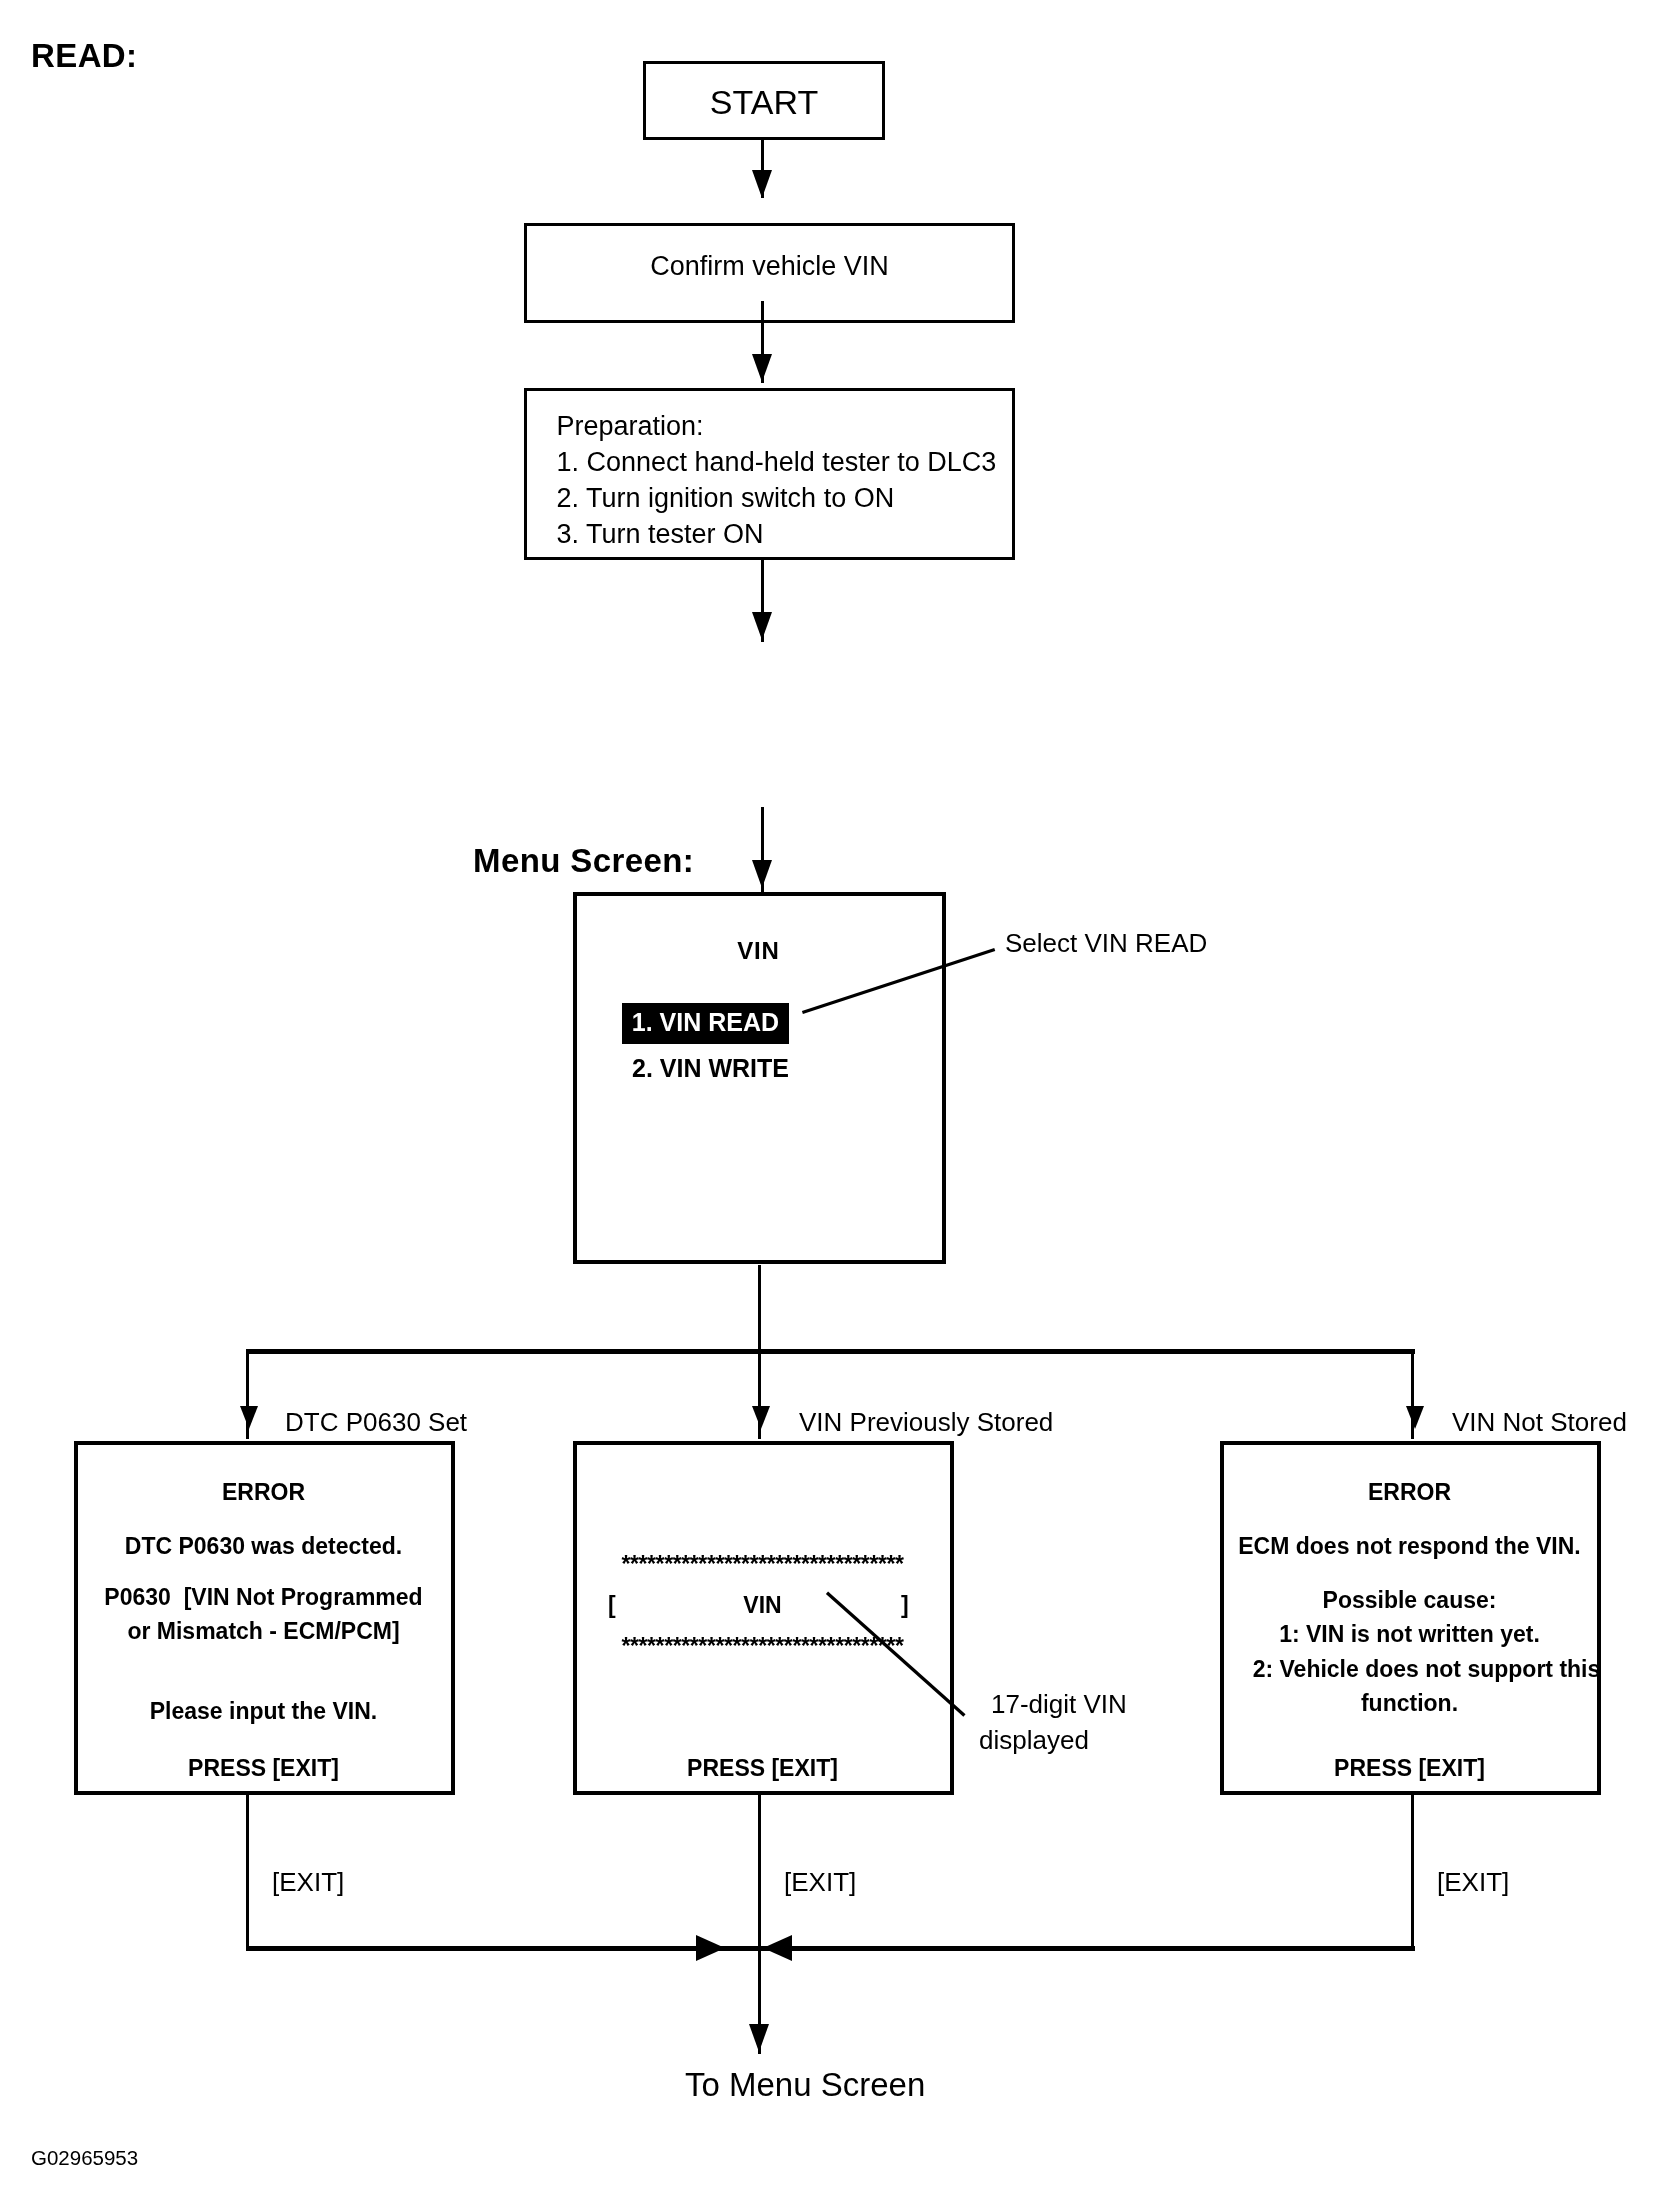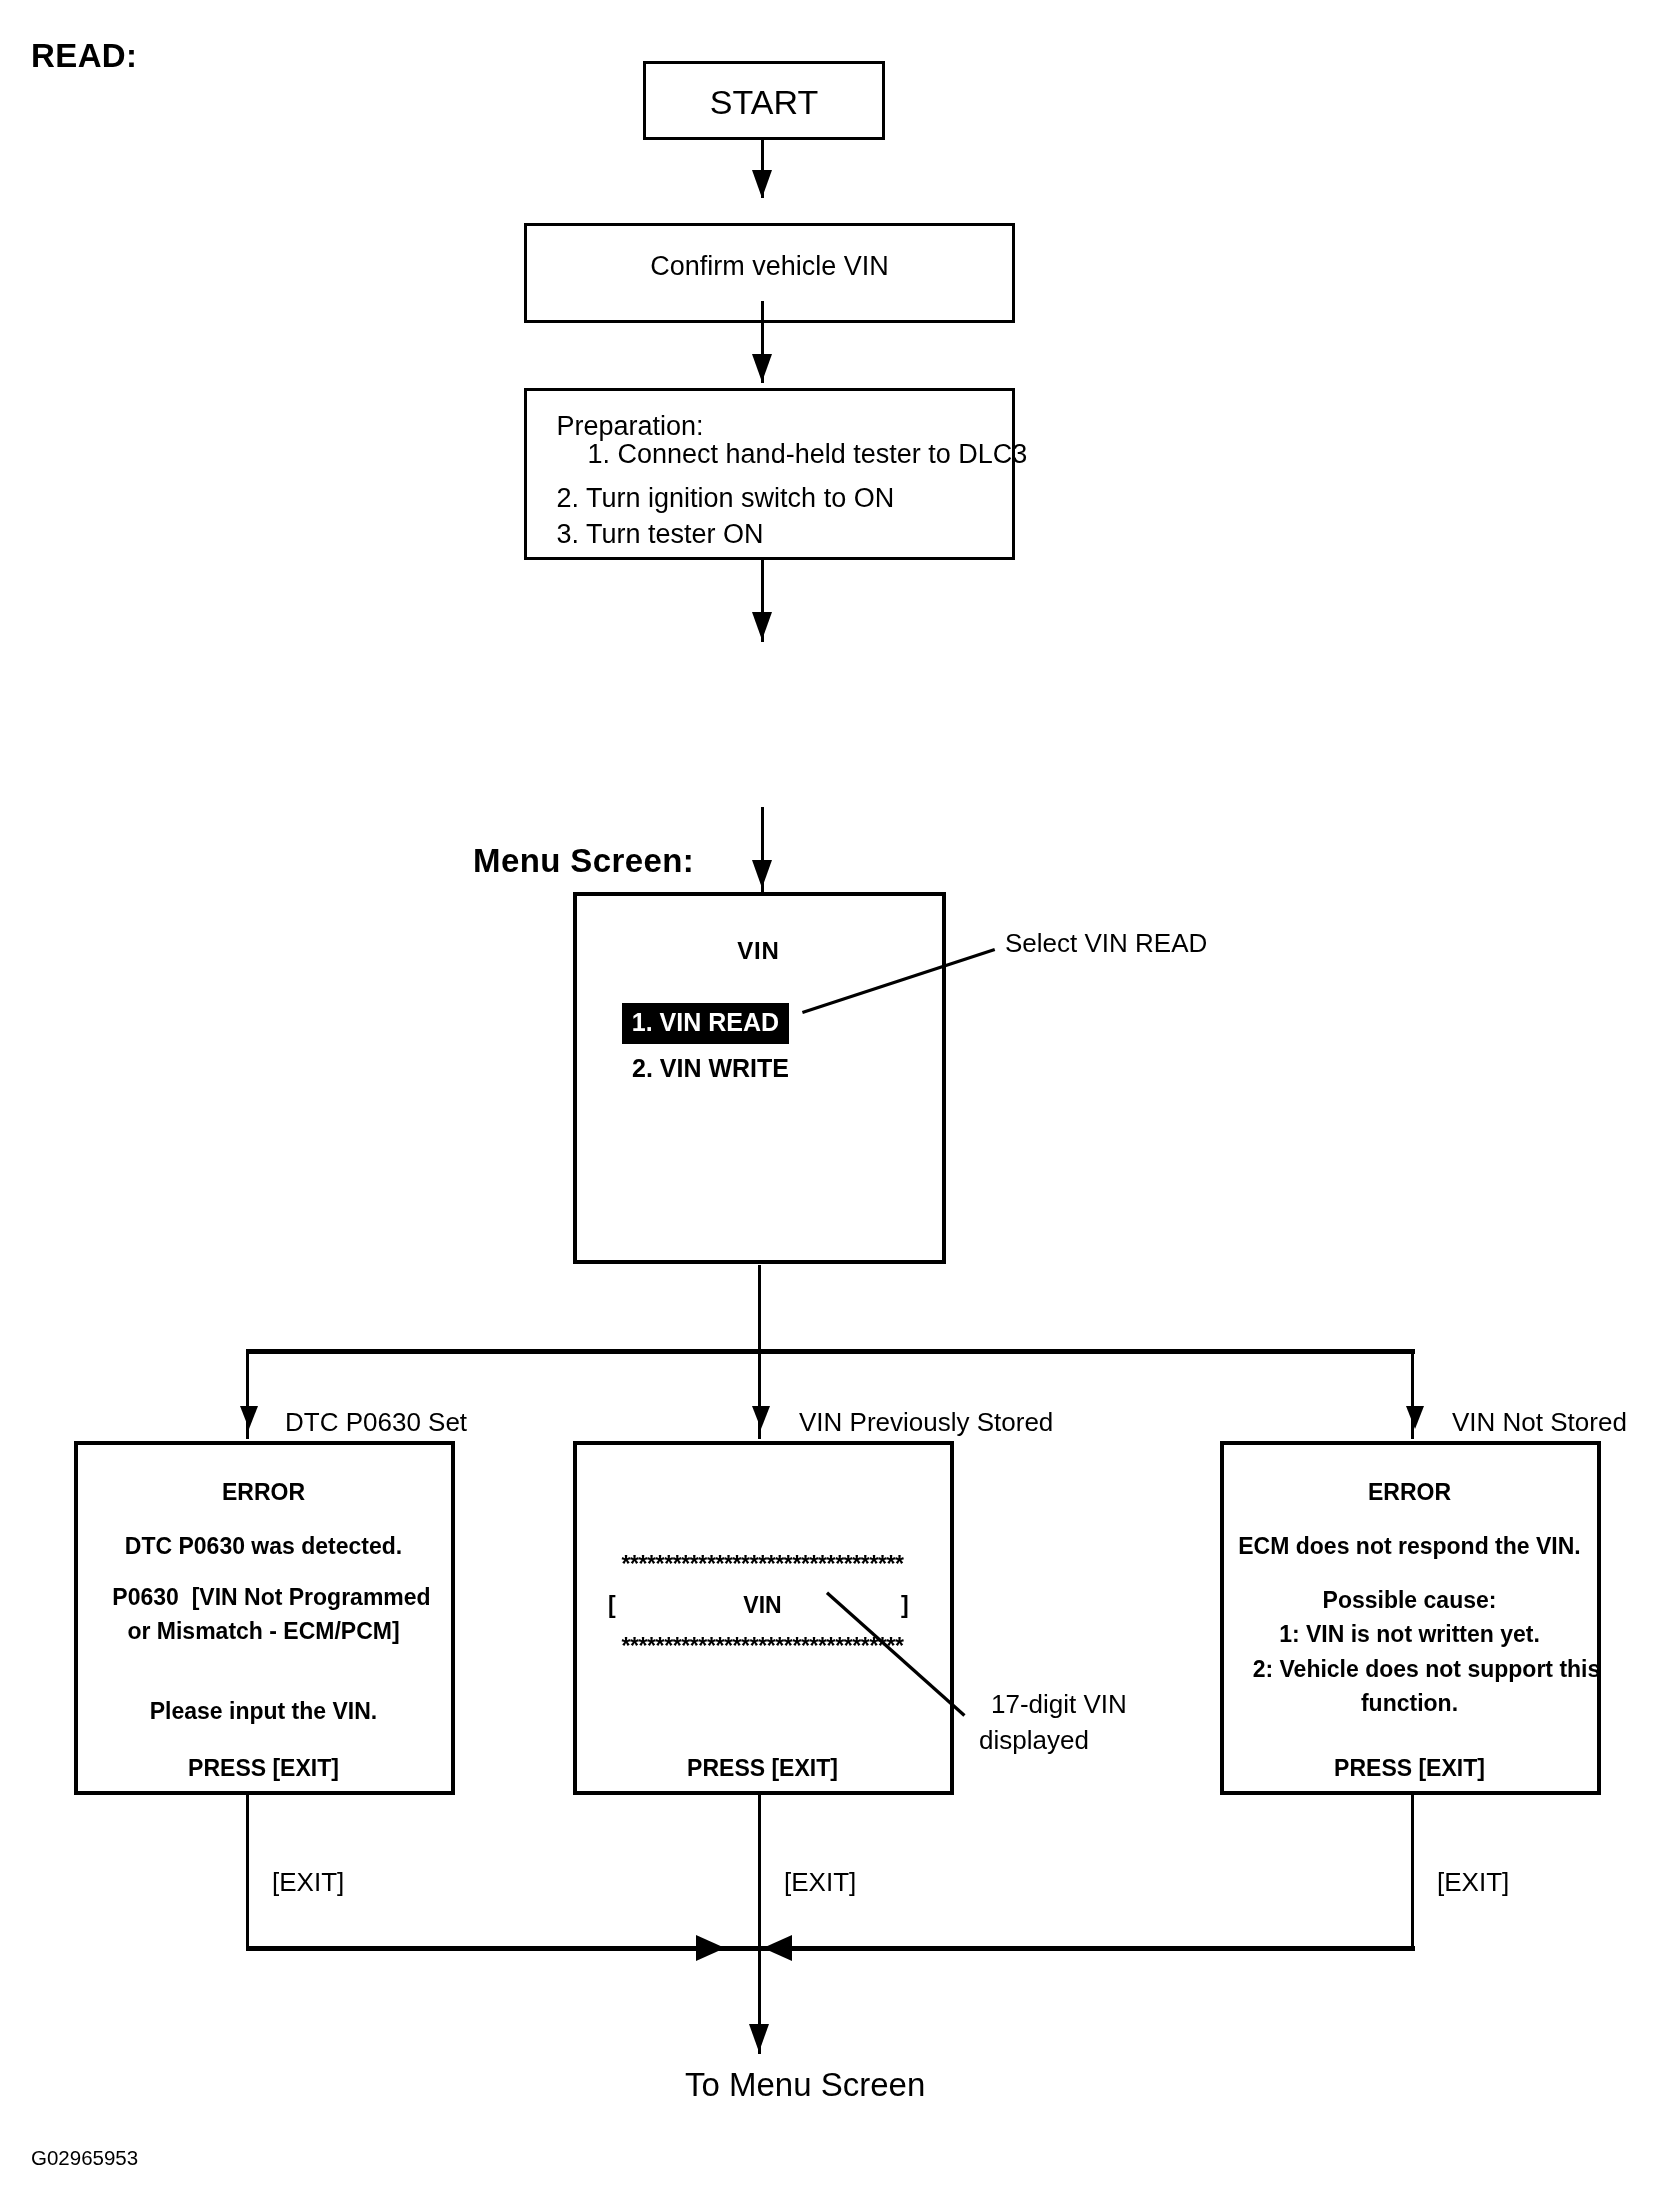--- a/index.html
+++ b/index.html
@@ -145,21 +145,21 @@
 
   <div class="box" style="left:524px; top:223px; width:491px; height:100px;">
     <div class="t box-text center" style="left:0; top:23px; width:485px;">Confirm vehicle VIN</div>
   </div>
 
   <div class="vline" style="left:761px; top:301px; height:82px;"></div>
   <div class="arrowdown" style="left:752px; top:354px;"></div>
 
   <div class="box" style="left:524px; top:388px; width:491px; height:172px;">
     <div class="t box-text" style="left:29.5px; top:18px;">Preparation:</div>
-    <div class="t box-text" style="left:29.5px; top:46px;margin-left:31px;">1. Connect hand-held tester to DLC3</div>
+    <div class="t box-text" style="left:29.5px; top:54px;">1. Connect hand-held tester to DLC3</div>
     <div class="t box-text" style="left:29.5px; top:90px;">2. Turn ignition switch to ON</div>
     <div class="t box-text" style="left:29.5px; top:126px;">3. Turn tester ON</div>
   </div>
 
   <div class="vline" style="left:761px; top:560px; height:82px;"></div>
   <div class="arrowdown" style="left:752px; top:612px;"></div>
 
 
   <div class="vline" style="left:761px; top:807px; height:85px;"></div>
   <div class="arrowdown" style="left:752px; top:860px;"></div>
@@ -190,21 +190,21 @@
   <div class="arrowdown small" style="left:752px; top:1406px;"></div>
   <div class="t annot" style="left:799px; top:1406px;">VIN Previously Stored</div>
 
   <div class="vline" style="left:1411px; top:1349px; height:90px;"></div>
   <div class="arrowdown small" style="left:1406px; top:1406px;"></div>
   <div class="t annot" style="left:1452px; top:1406px;">VIN Not Stored</div>
 
   <div class="box thick" style="left:74px; top:1441px; width:381px; height:354px;">
     <div class="t screen-bold center" style="left:0; top:33px; width:371px;">ERROR</div>
     <div class="t screen-bold center" style="left:0; top:87px; width:371px;">DTC P0630 was detected.</div>
-    <div class="t screen-bold center" style="left:0; top:138px; width:371px;padding-left:8px;">P0630  [VIN Not Programmed</div>
+    <div class="t screen-bold center" style="left:0; top:138px; width:371px;">P0630  [VIN Not Programmed</div>
     <div class="t screen-bold center" style="left:0; top:172px; width:371px;">or Mismatch - ECM/PCM]</div>
     <div class="t screen-bold center" style="left:0; top:252px; width:371px;">Please input the VIN.</div>
     <div class="t screen-bold center" style="left:0; top:309px; width:371px;">PRESS [EXIT]</div>
   </div>
 
   <div class="box thick" style="left:573px; top:1441px; width:381px; height:354px;">
     <div class="t stars center" style="left:0; top:105px; width:371px;">*********************************</div>
     <div class="t screen-bold" style="left:31px; top:146px;">[</div>
     <div class="t screen-bold center" style="left:0; top:146px; width:371px;">VIN</div>
     <div class="t screen-bold" style="left:324px; top:146px;">]</div>

